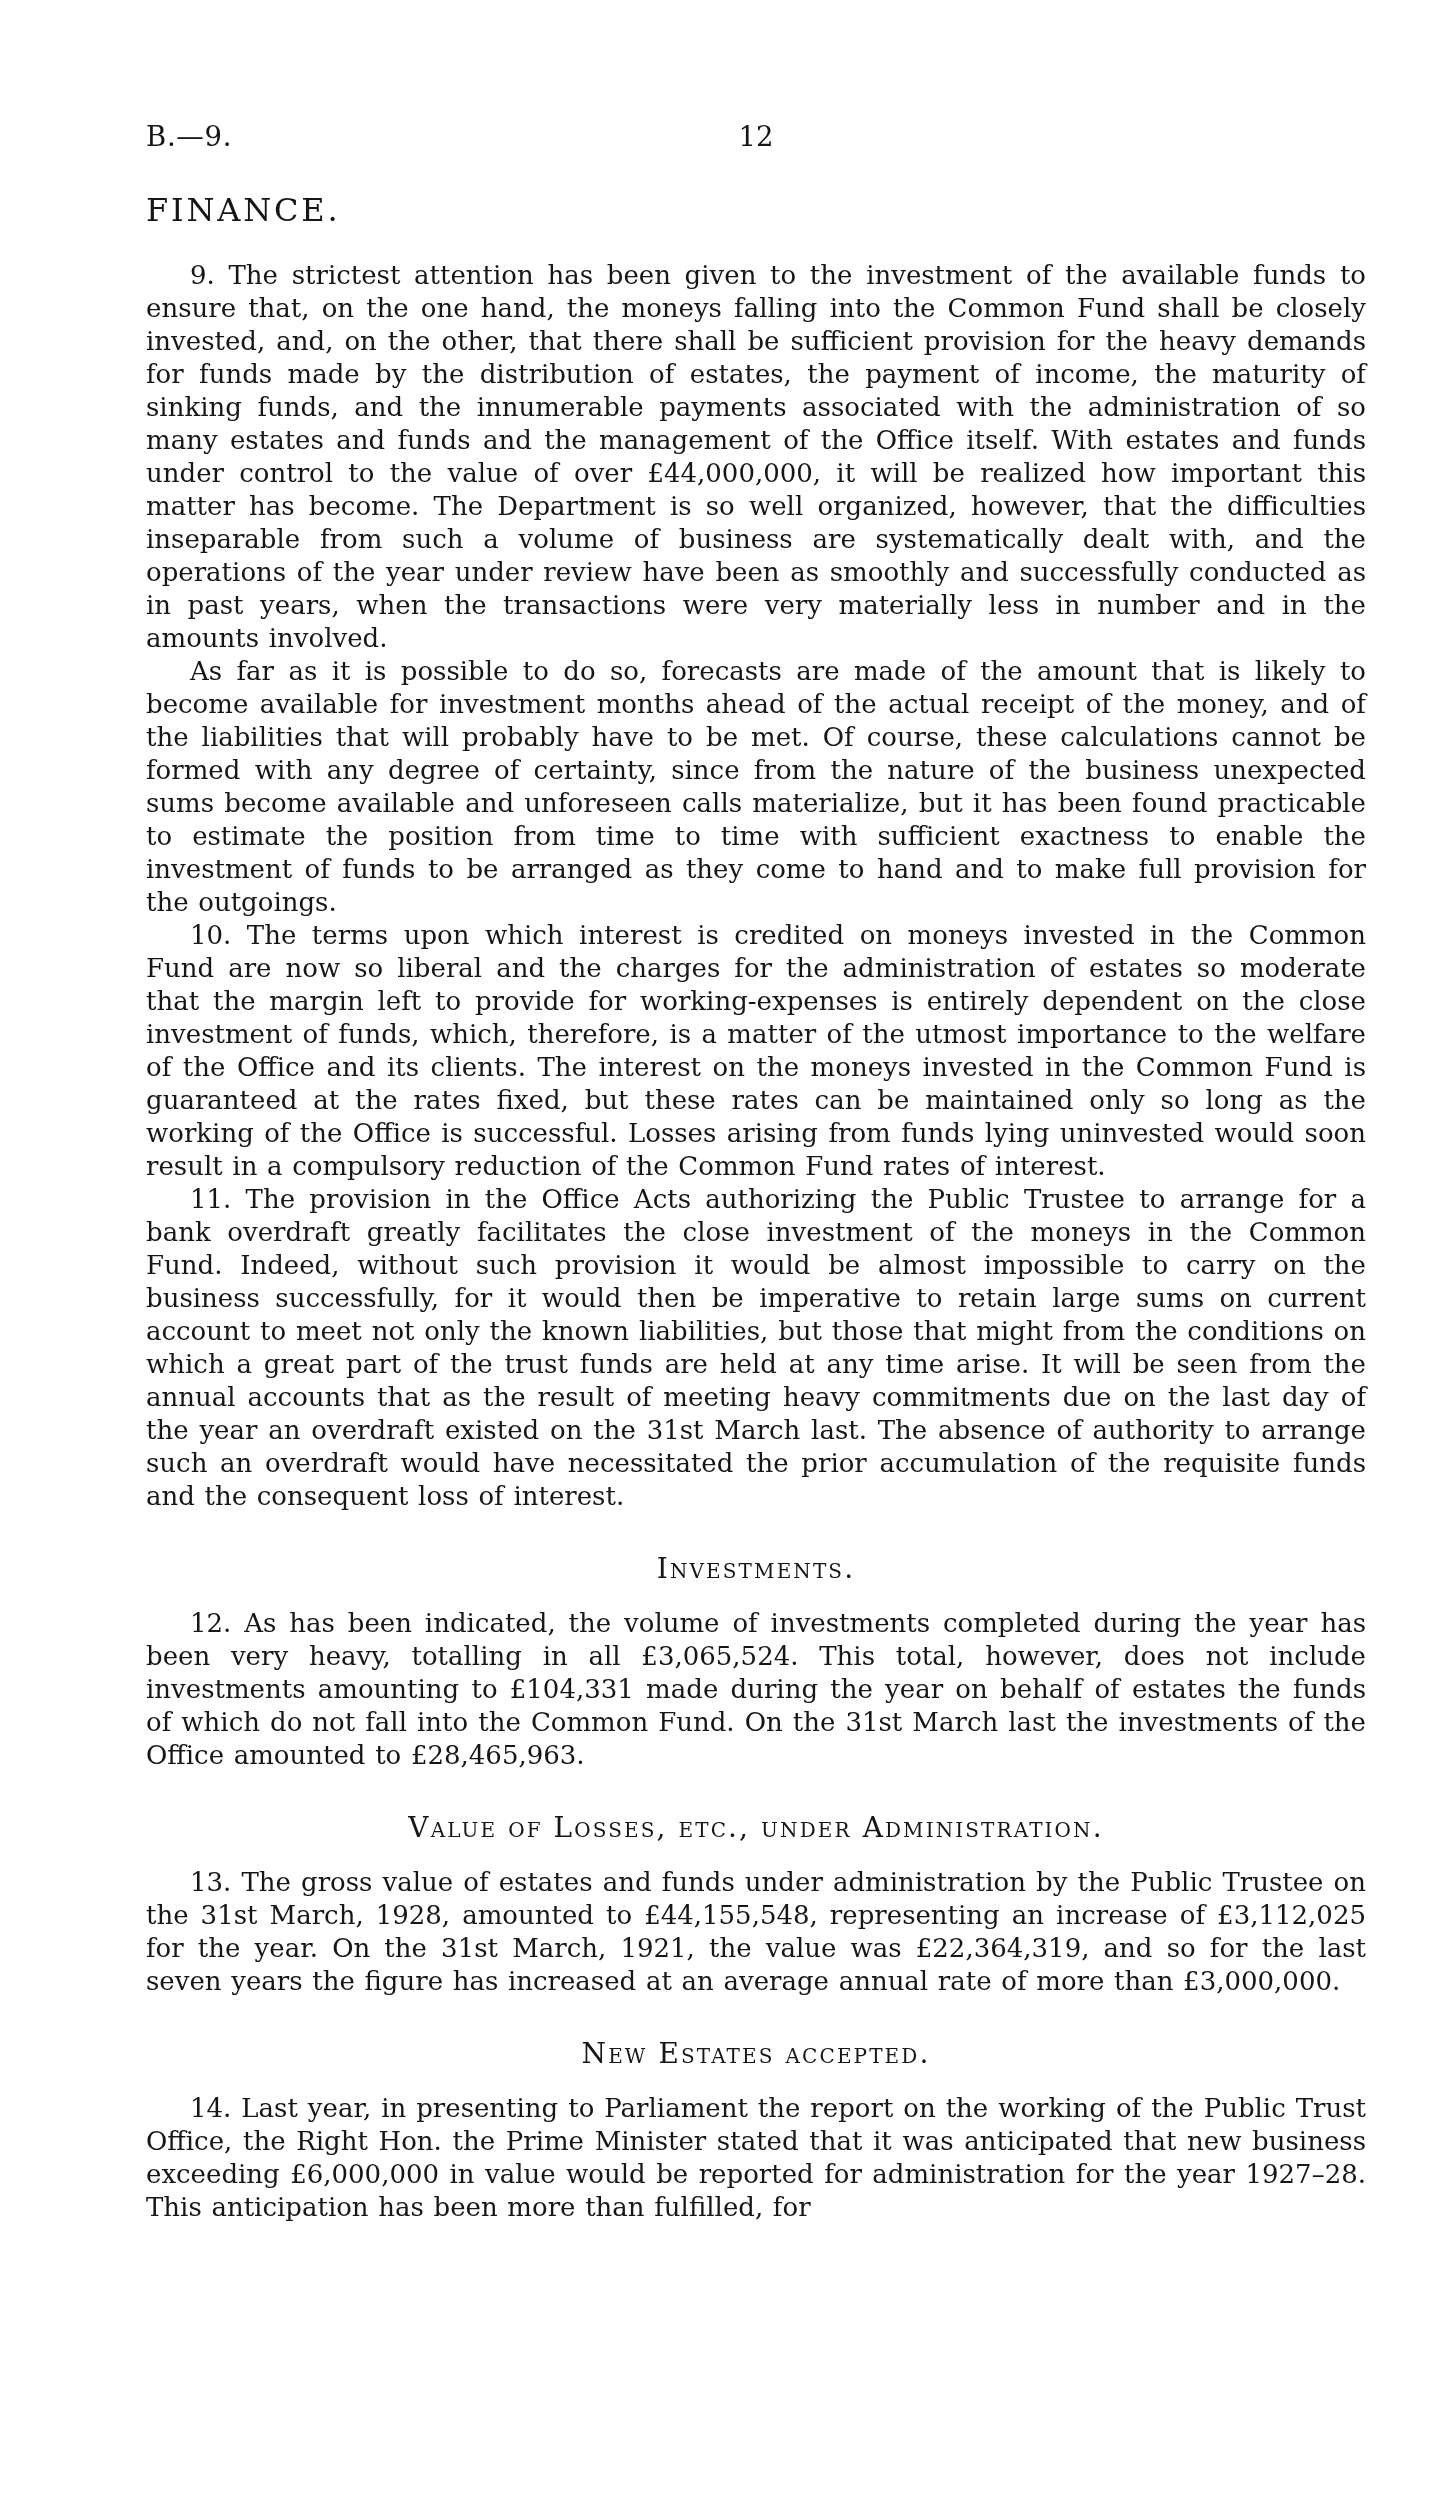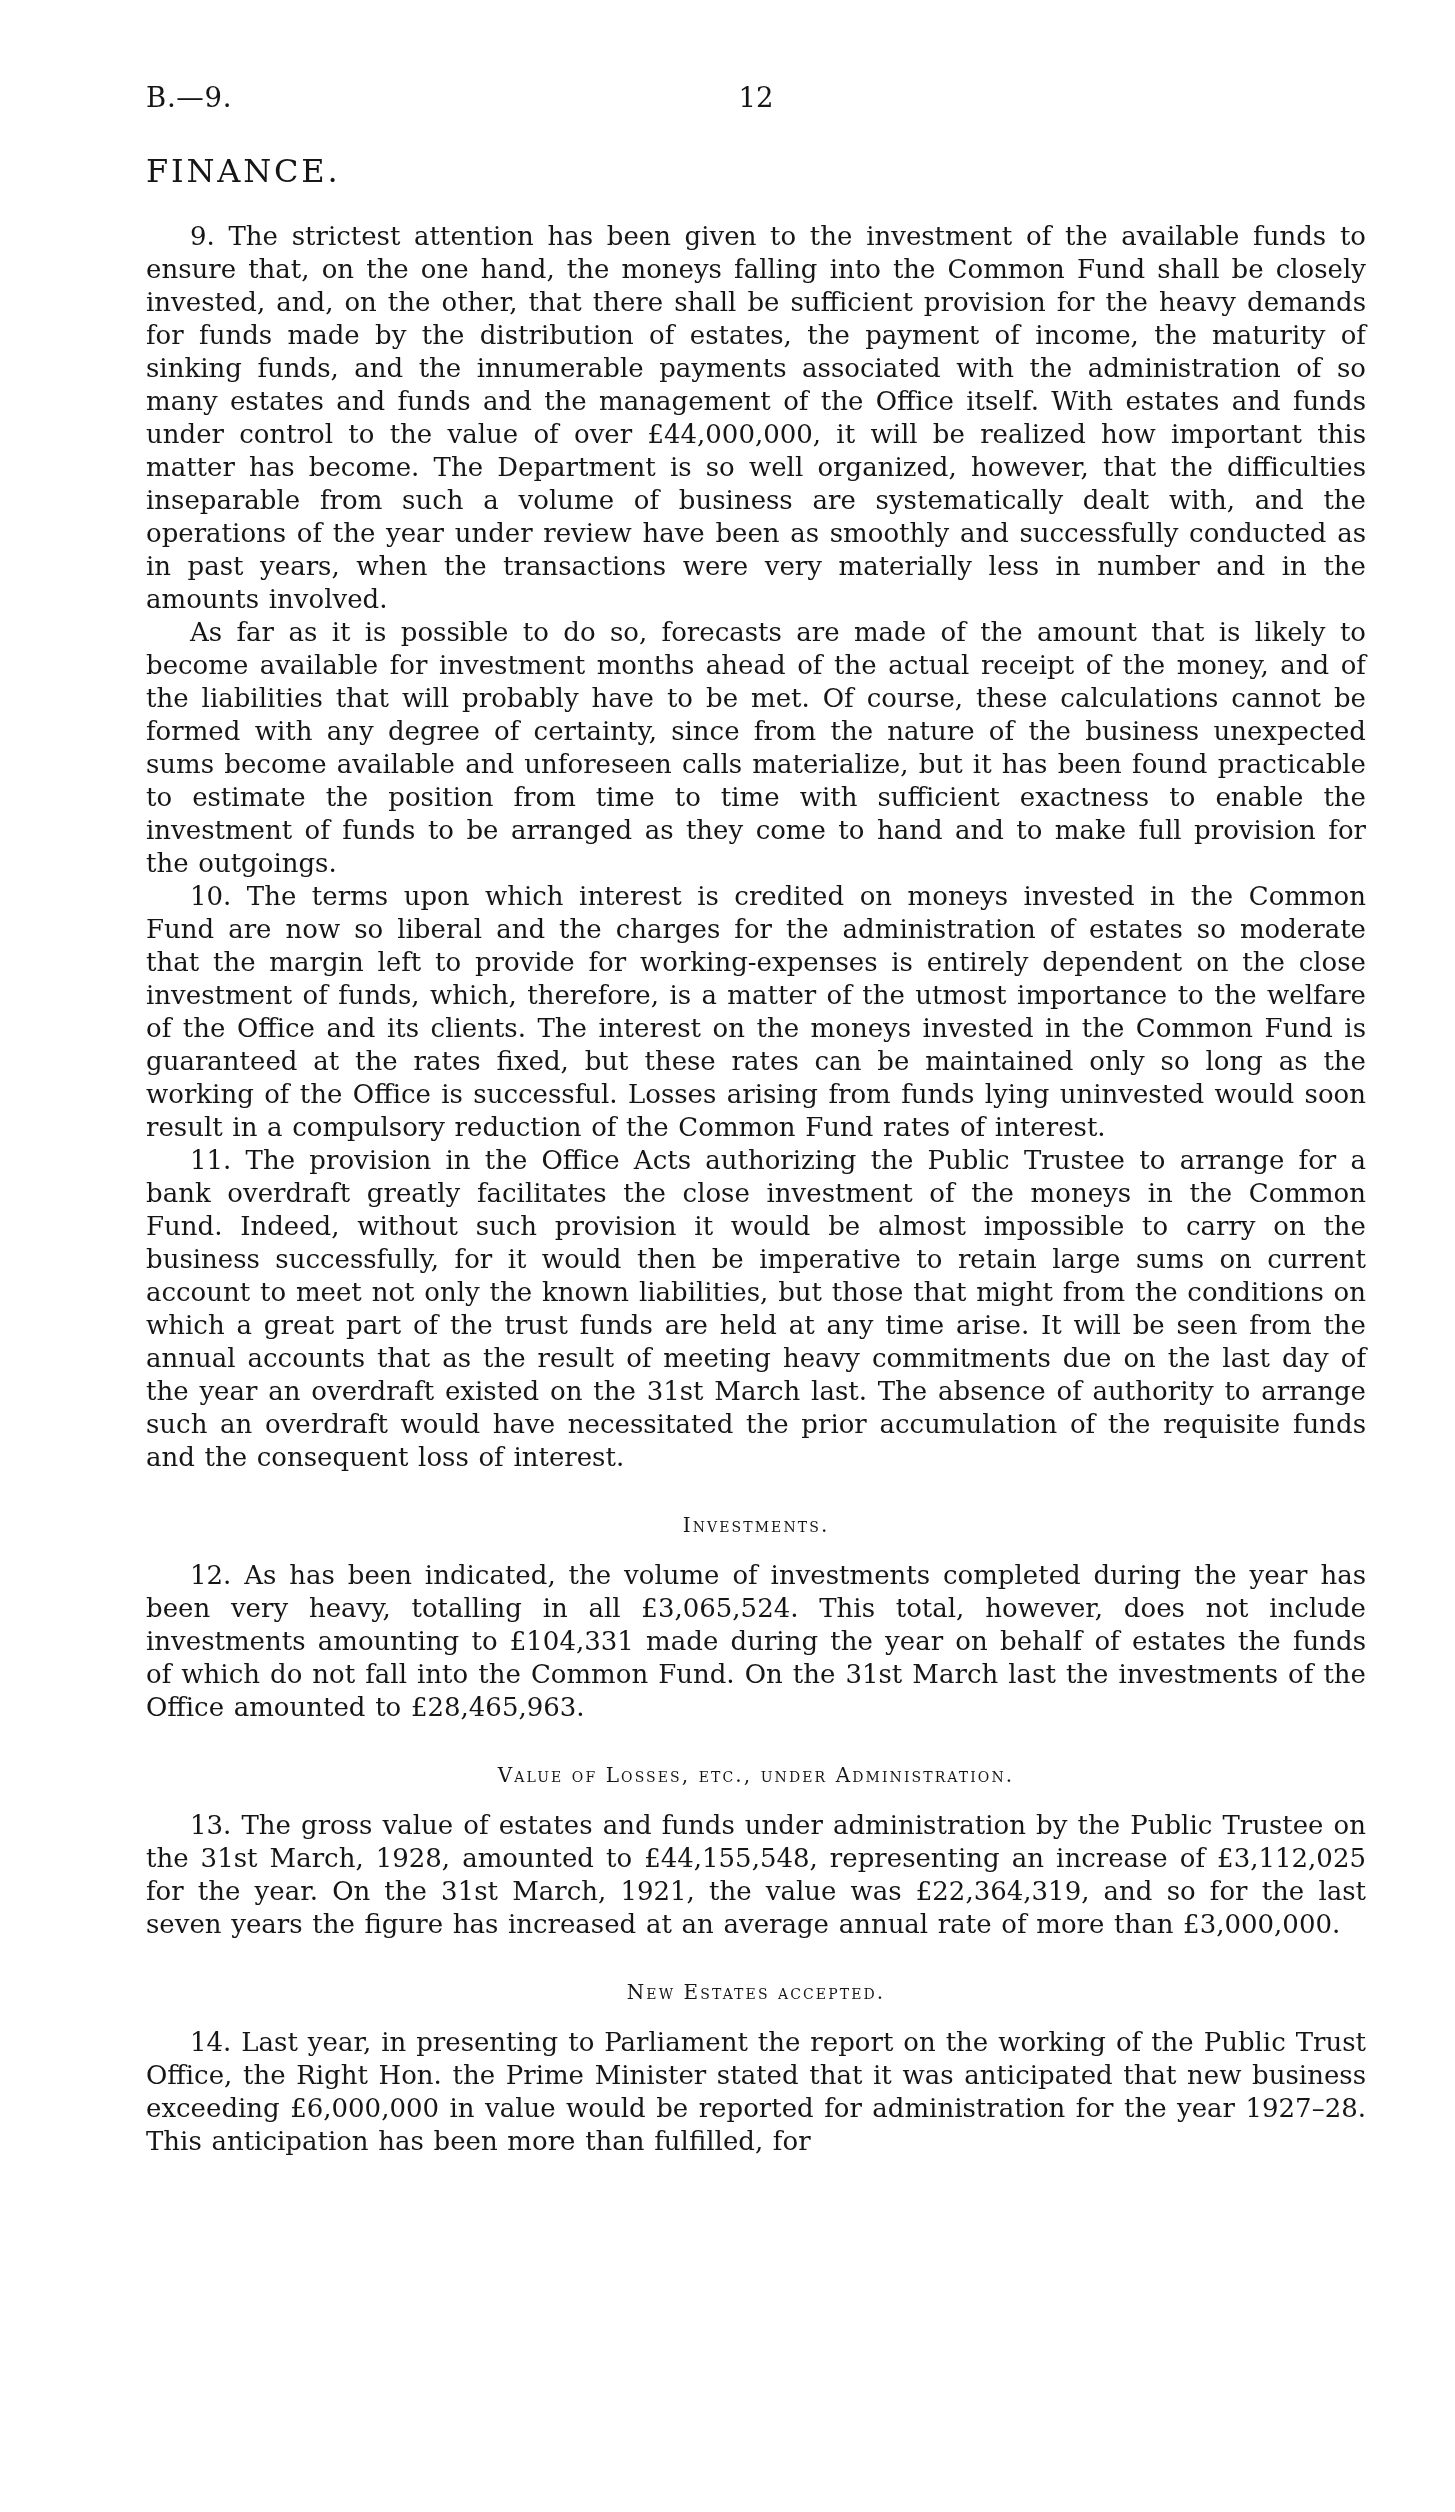--- a/index.html
+++ b/index.html
@@ -8,21 +8,21 @@
     background: #e8e8e8;
   }
   .page {
     position: relative;
     width: 1455px;
     height: 2512px;
     background: #ffffff;
     color: #161616;
     font-family: "DejaVu Serif", "Liberation Serif", serif;
     box-sizing: border-box;
-    padding-top: 79px;
+    padding-top: 118px;
     overflow: hidden;
   }
   .content {
     margin-left: 146px;
     width: 1220px;
   }
   .header-row {
     position: relative;
     height: 36px;
     font-size: 27.5px;
@@ -49,21 +49,21 @@
     margin: 0;
     font-size: 26px;
     line-height: 33px;
     text-align: justify;
     text-indent: 44px;
     word-spacing: 1.4px;
   }
   .section-heading {
     margin: 39px 0 22px 0;
     text-align: center;
-    font-size: 20px;
+    font-size: 28px;
     font-weight: normal;
     font-variant: small-caps;
     letter-spacing: 2.1px;
   }
 </style>
 </head>
 <body>
 
 <div class="page">
   <div class="content">

